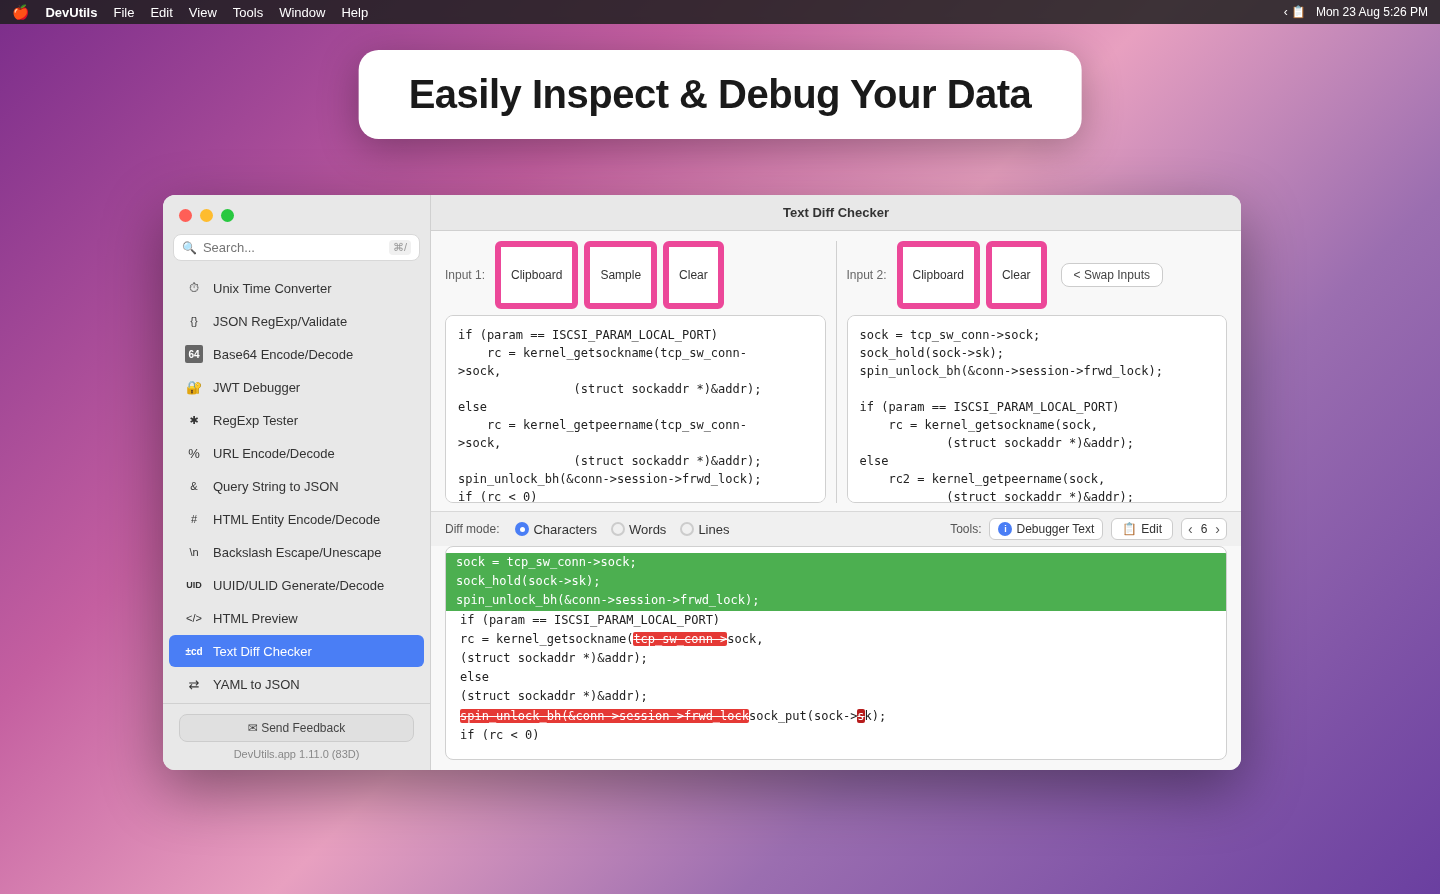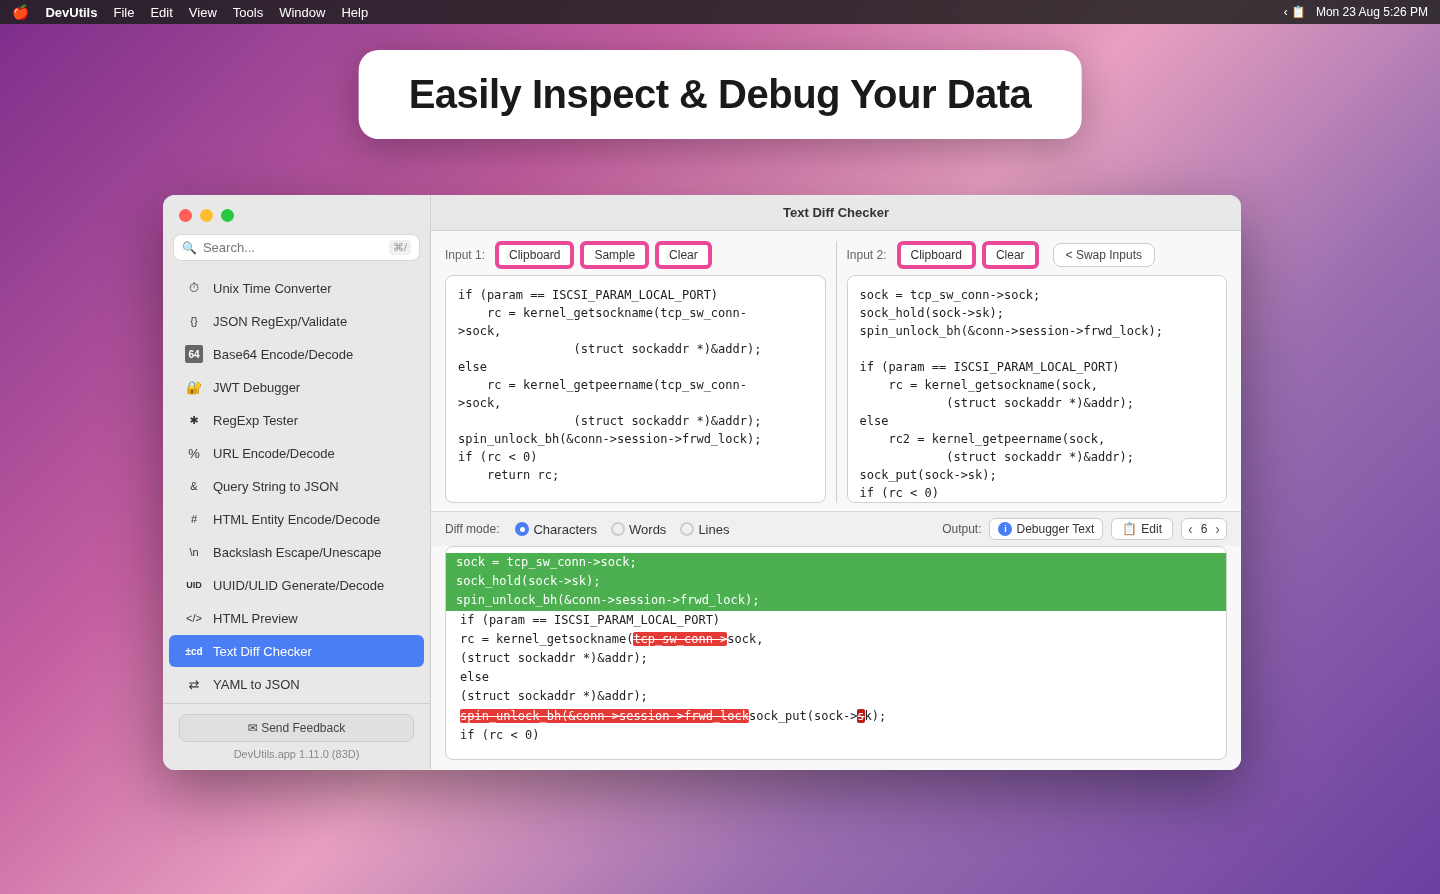--- a/index.html
+++ b/index.html
@@ -206,23 +206,23 @@
       align-items: center;
       gap: 6px;
     }
     .input-label {
       font-size: 12px;
       color: #666;
       margin-right: 4px;
     }
     .input-btn {
       background: #fff;
-      border: 4px solid #ec4899;
+      border: 6px solid #ec4899;
       border-radius: 6px;
-      padding: 3px 10px;
+      padding: 21px 10px;
       font-size: 12px;
       color: #333;
       cursor: pointer;
     }
     .input-textarea {
       flex: 1;
       background: #fff;
       border: 1px solid #d0d0d0;
       border-radius: 8px;
       padding: 10px 12px;
@@ -569,21 +569,21 @@
           <span class="radio-dot"></span>
           <span>Words</span>
         </label>
         <label class="radio-option">
           <span class="radio-dot"></span>
           <span>Lines</span>
         </label>
       </div>
 
       <div class="output-section">
-        <span class="output-label">Output:</span>
+        <span class="output-label">Tools:</span>
         <div class="output-select">
           <span class="output-select-circle">i</span>
           <span>Debugger Text</span>
         </div>
         <button class="copy-btn">
           <span>📋</span>
           <span>Edit</span>
         </button>
         <div class="nav-btns">
           <span class="nav-btn">‹</span>

